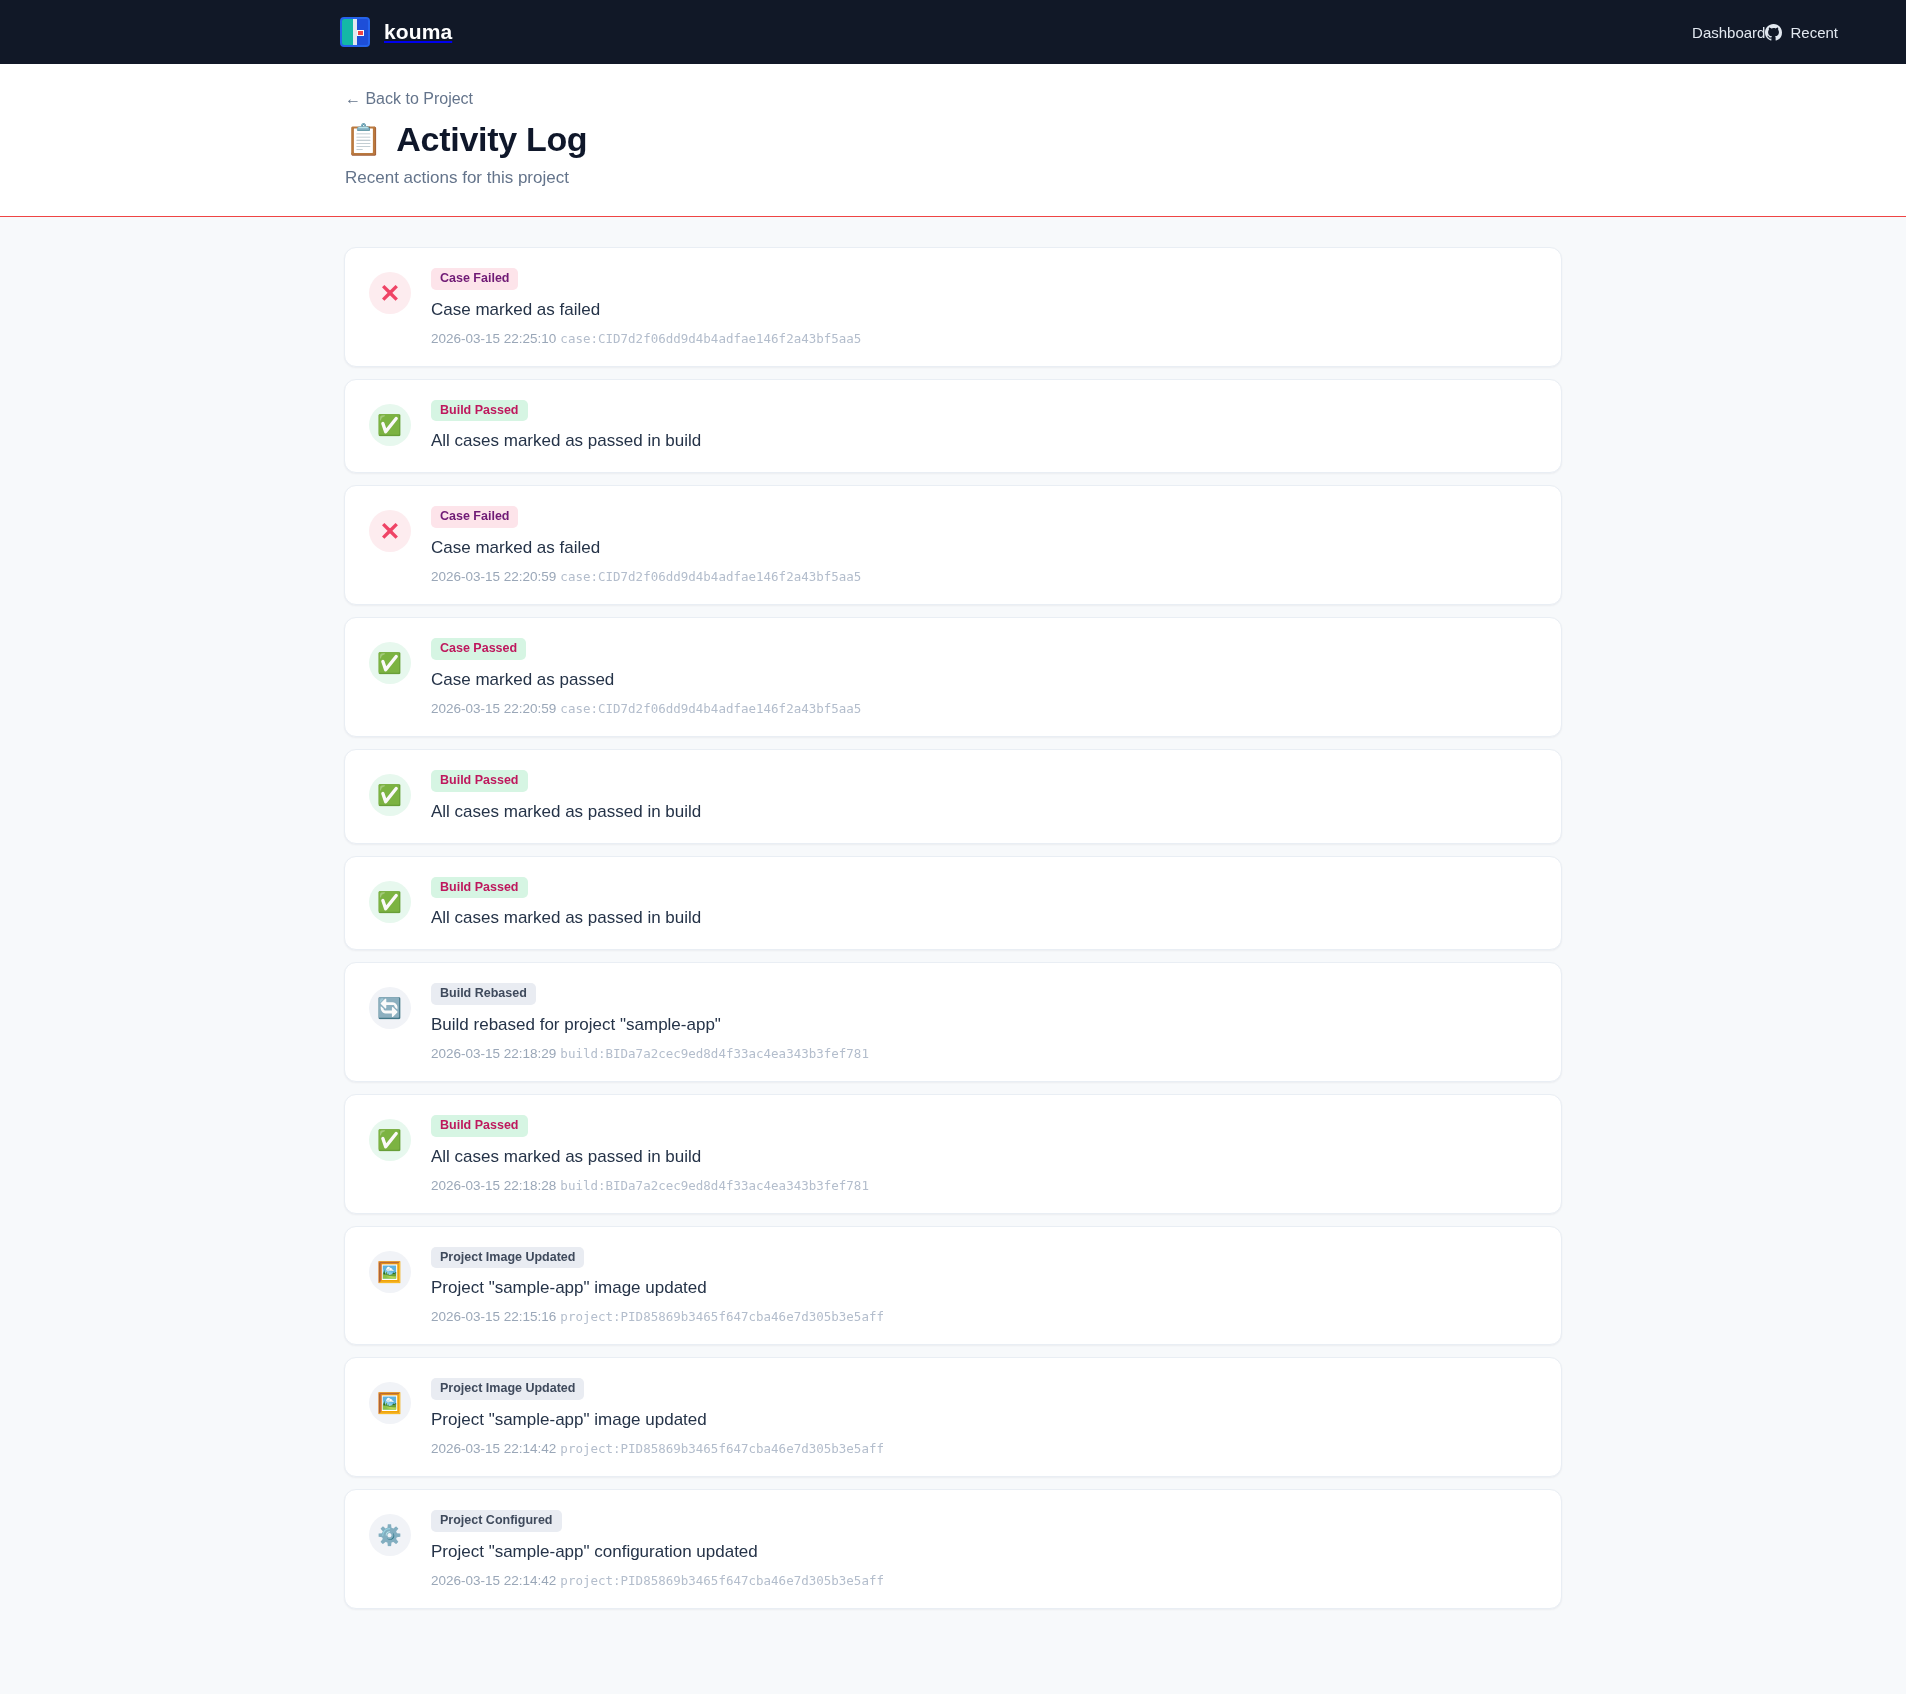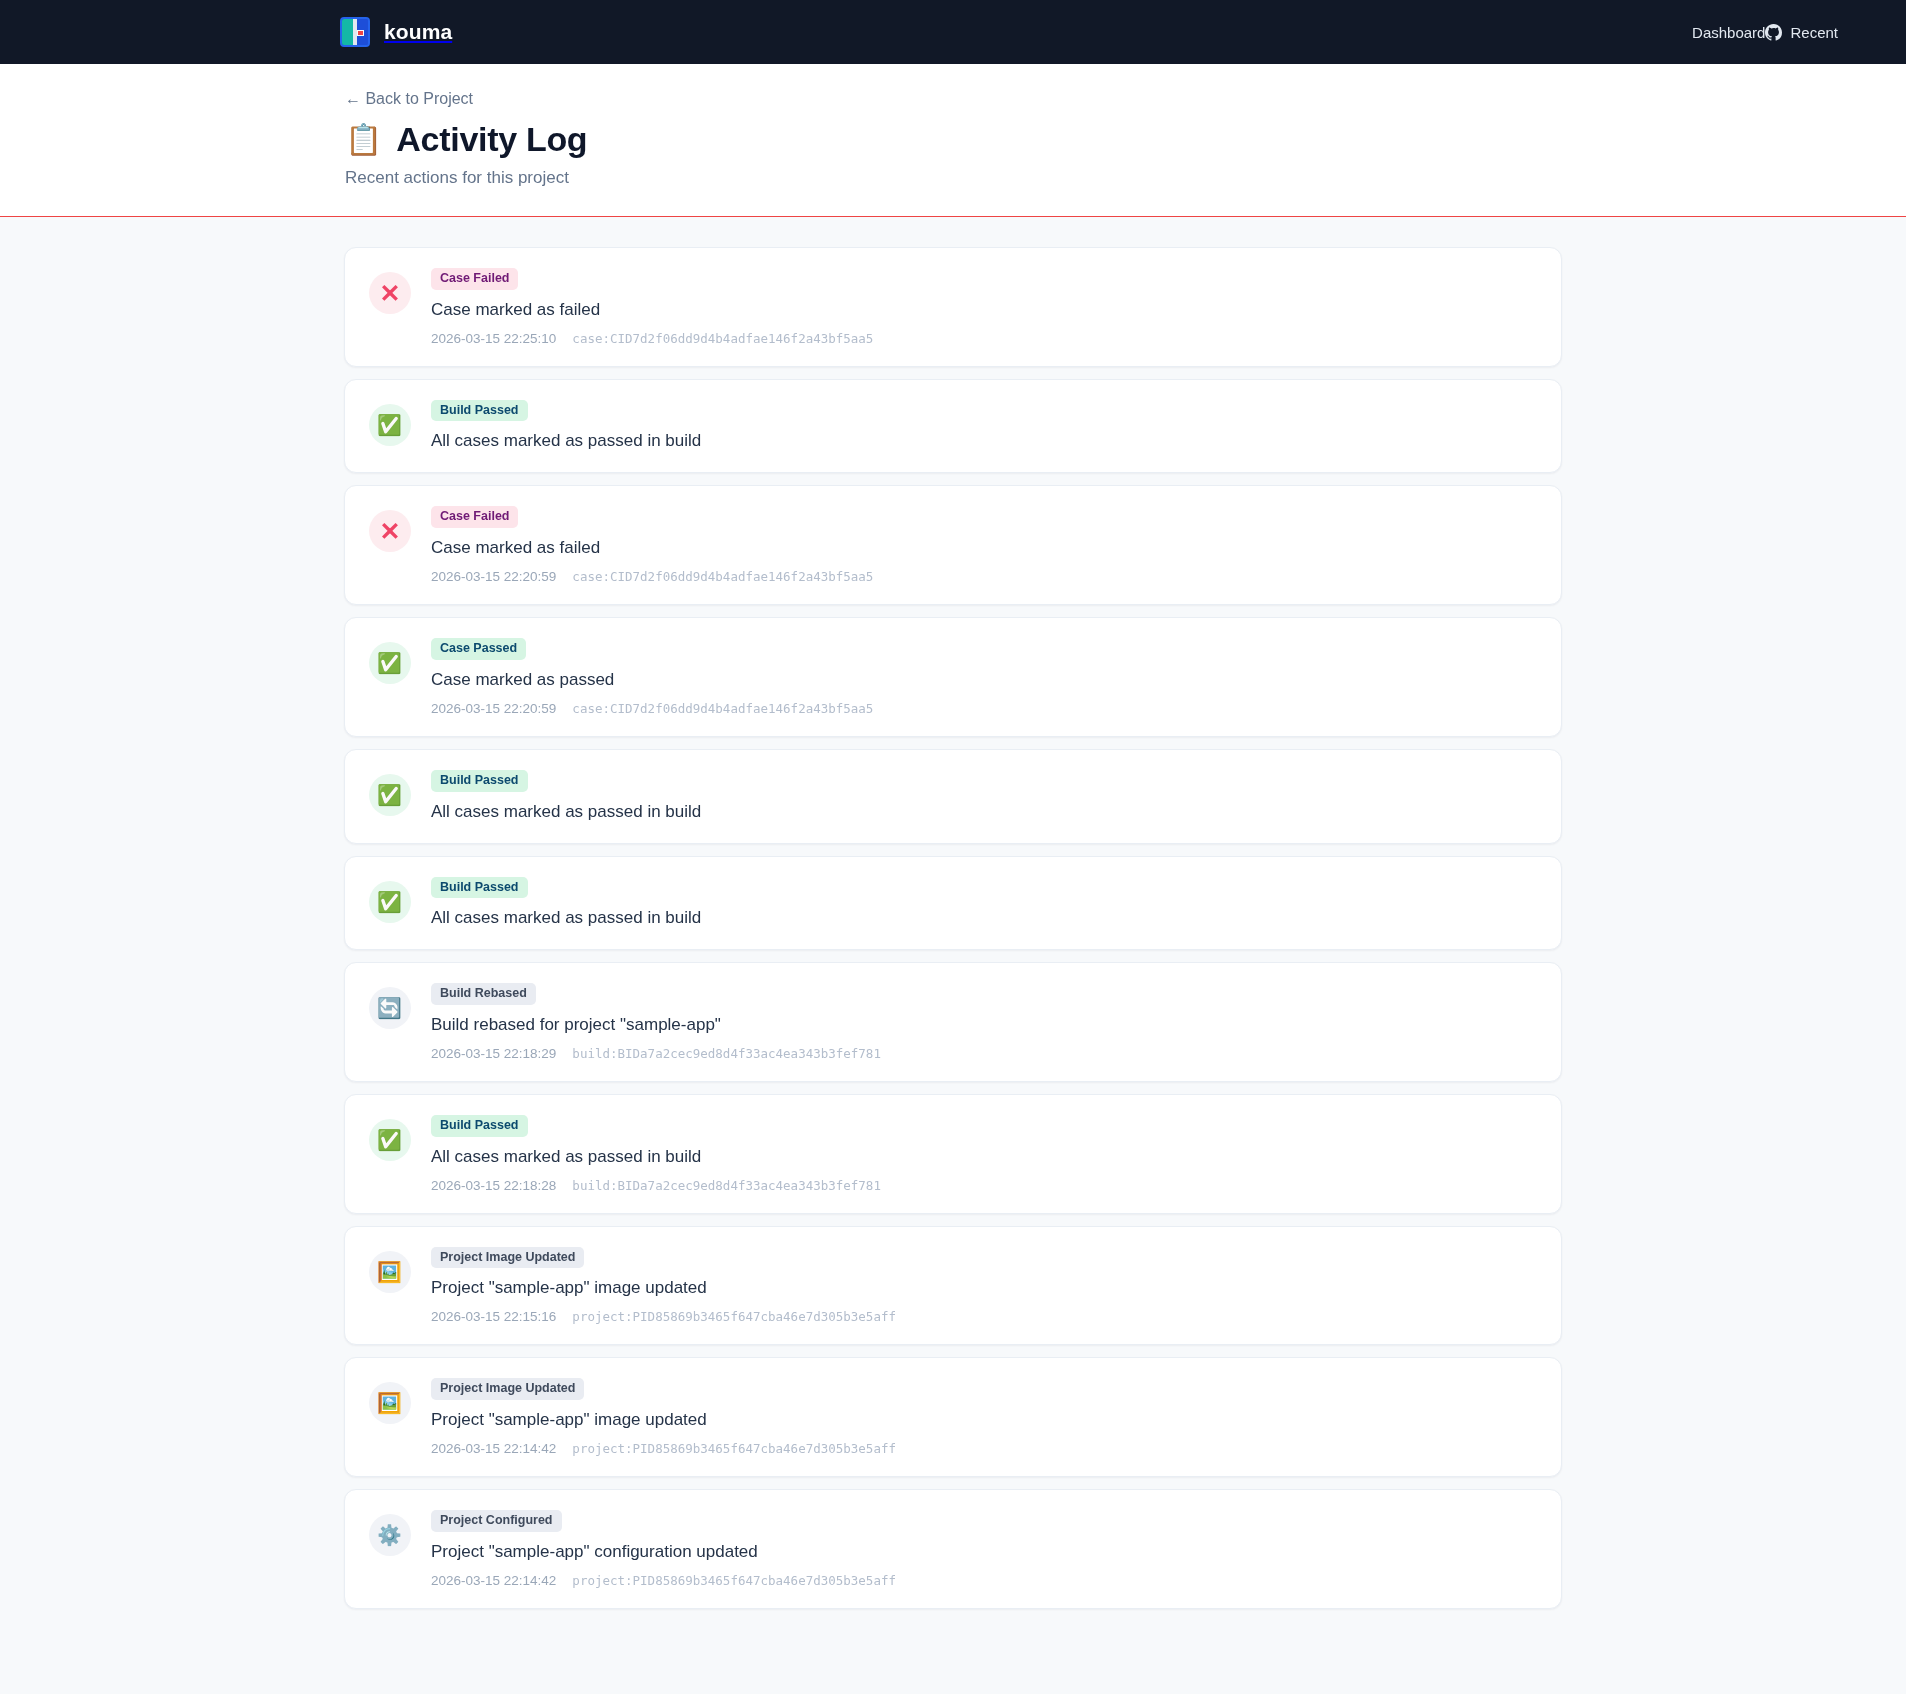--- a/index.html
+++ b/index.html
@@ -109,33 +109,33 @@
   .card-body { flex: 1 1 auto; min-width: 0; }
   .badge {
     display: inline-block;
     font-size: 12.5px;
     font-weight: bold;
     padding: 3px 9px;
     border-radius: 5px;
     line-height: 1.25;
   }
   .b-fail { background: #fde4ea; color: #701a75; }
-  .b-pass { background: #d6f5e3; color: #0c4a6e; }
+  .b-pass { background: #d6f5e3; color: #be185d; }
   .b-neutral { background: #e9ecf2; color: #3f4a5c; }
   .card-msg {
     margin-top: 9px;
     font-size: 17px;
     color: #253348;
     line-height: 1.3;
   }
   .card-meta {
     margin-top: 10px;
     display: flex;
     align-items: baseline;
-    gap: 16px;
+    gap: 4px;
     white-space: nowrap;
   }
   .meta-time {
     font-size: 13.5px;
     color: #9aa7b8;
   }
   .meta-ref {
     font-family: "DejaVu Sans Mono", monospace;
     font-size: 12.5px;
     color: #b3bdcc;

